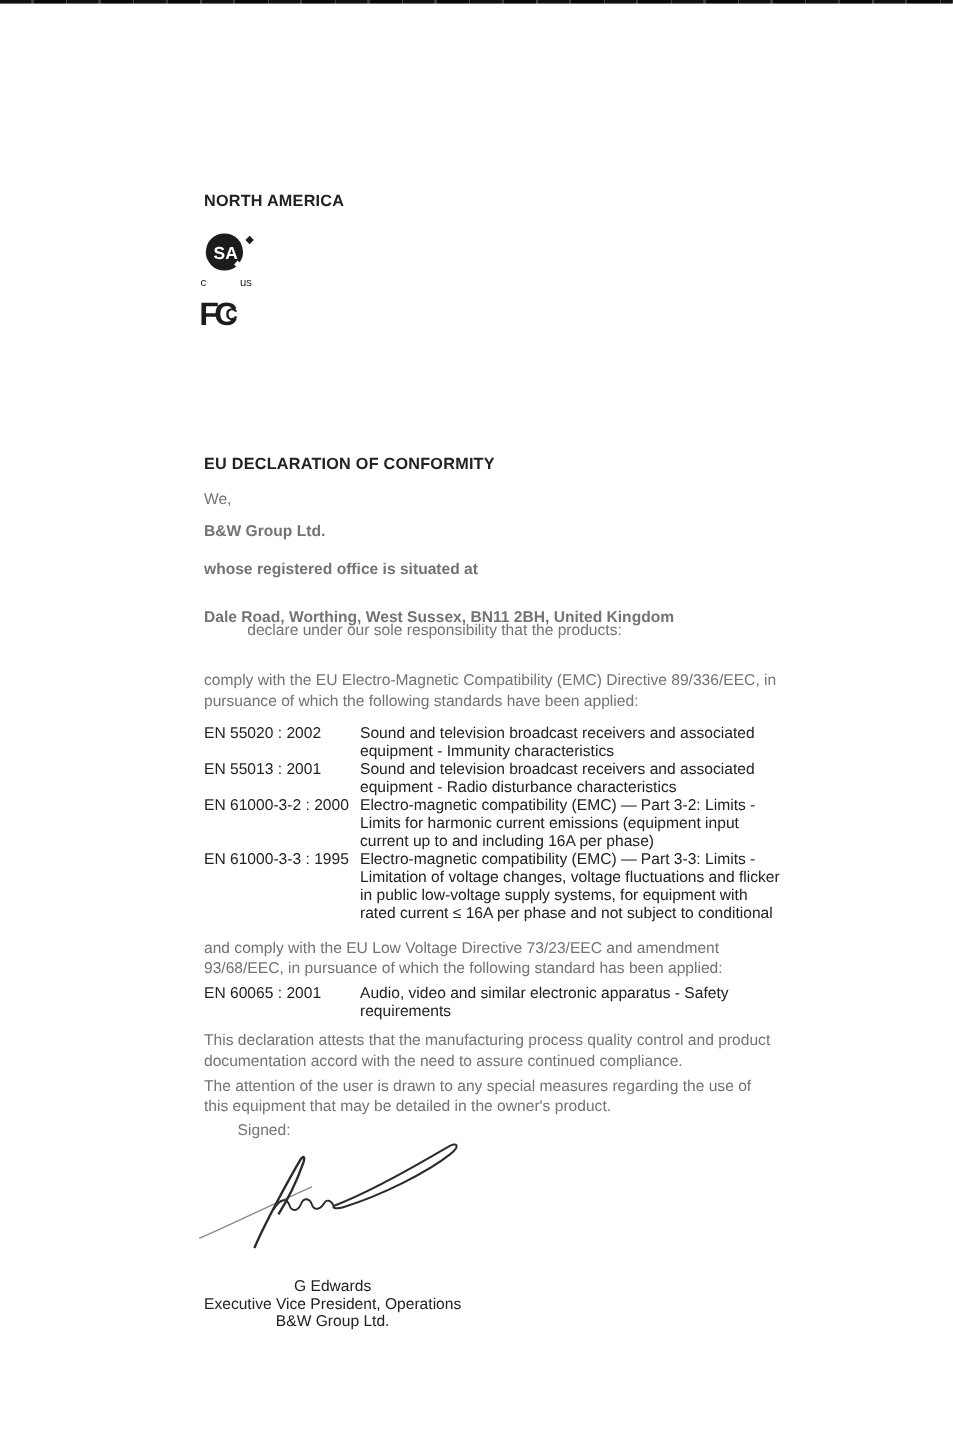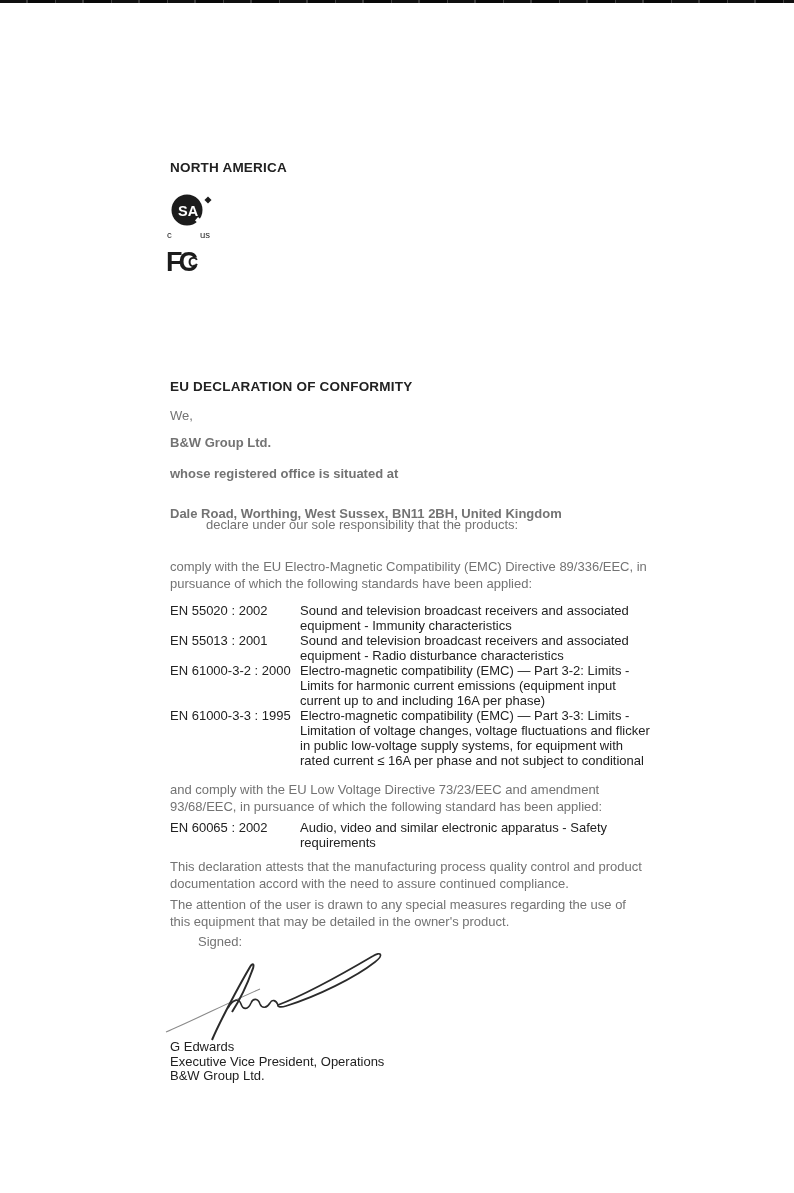--- a/index.html
+++ b/index.html
@@ -108,21 +108,21 @@
   </div>
 </div>
 
 <div class="abs t col" style="top:781px;">
     <div>and comply with the EU Low Voltage Directive 73/23/EEC and amendment</div>
     <div>93/68/EEC, in pursuance of which the following standard has been applied:</div>
   </div>
 
 <div class="abs std-table" style="top:820px;">
   <div class="std-row">
-    <div class="std-code">EN 60065 : 2002</div>
+    <div class="std-code">EN 60065 : 2001</div>
     <div class="std-desc">
         <div>Audio, video and similar electronic apparatus - Safety</div>
         <div>requirements</div>
       </div>
   </div>
 </div>
 
 <div class="abs t col" style="top:858px;">
     <div>This declaration attests that the manufacturing process quality control and product</div>
     <div>documentation accord with the need to assure continued compliance.</div>
@@ -137,20 +137,20 @@
 
 <div class="abs" style="left:160px; top:948px; width:240px; height:94px;">
   <svg width="240" height="94" viewBox="0 0 240 94">
     <path d="M6,84 C34,72 70,54 100,41" fill="none" stroke="#8a8a8a" stroke-width="1.1"></path>
     <path d="M52,92 C60,73 80,36 90,19 C93,14 95,16 92,23 C87,37 79,53 72,64" fill="none" stroke="#2b2b2b" stroke-width="2"></path>
     <path d="M68,60 C73,51 79,50 81,56 C83,62 88,62 91,55 C93,50 98,50 100,56 C102,61 107,60 110,55 C112,51 116,52 118,57" fill="none" stroke="#2b2b2b" stroke-width="1.6"></path>
     <path d="M118,57 C150,45 196,18 213,8 C221,3 224,7 215,14 C196,29 158,48 126,58 C121,59.5 117,59 118,57" fill="none" stroke="#2b2b2b" stroke-width="1.7"></path>
   </svg>
 </div>
 
-<div class="abs" style="left:170px; top:1040px; font-size:13px; line-height:14.5px;">
+<div class="abs" style="left:170px; top:1065px; font-size:13px; line-height:14.5px;text-align:center;">
   <div>G Edwards</div>
   <div>Executive Vice President, Operations</div>
   <div>B&amp;W Group Ltd.</div>
 </div>
 
 <div class="abs scan-dash"></div>
 <div class="abs scan-solid"></div>
 
 </body></html>

